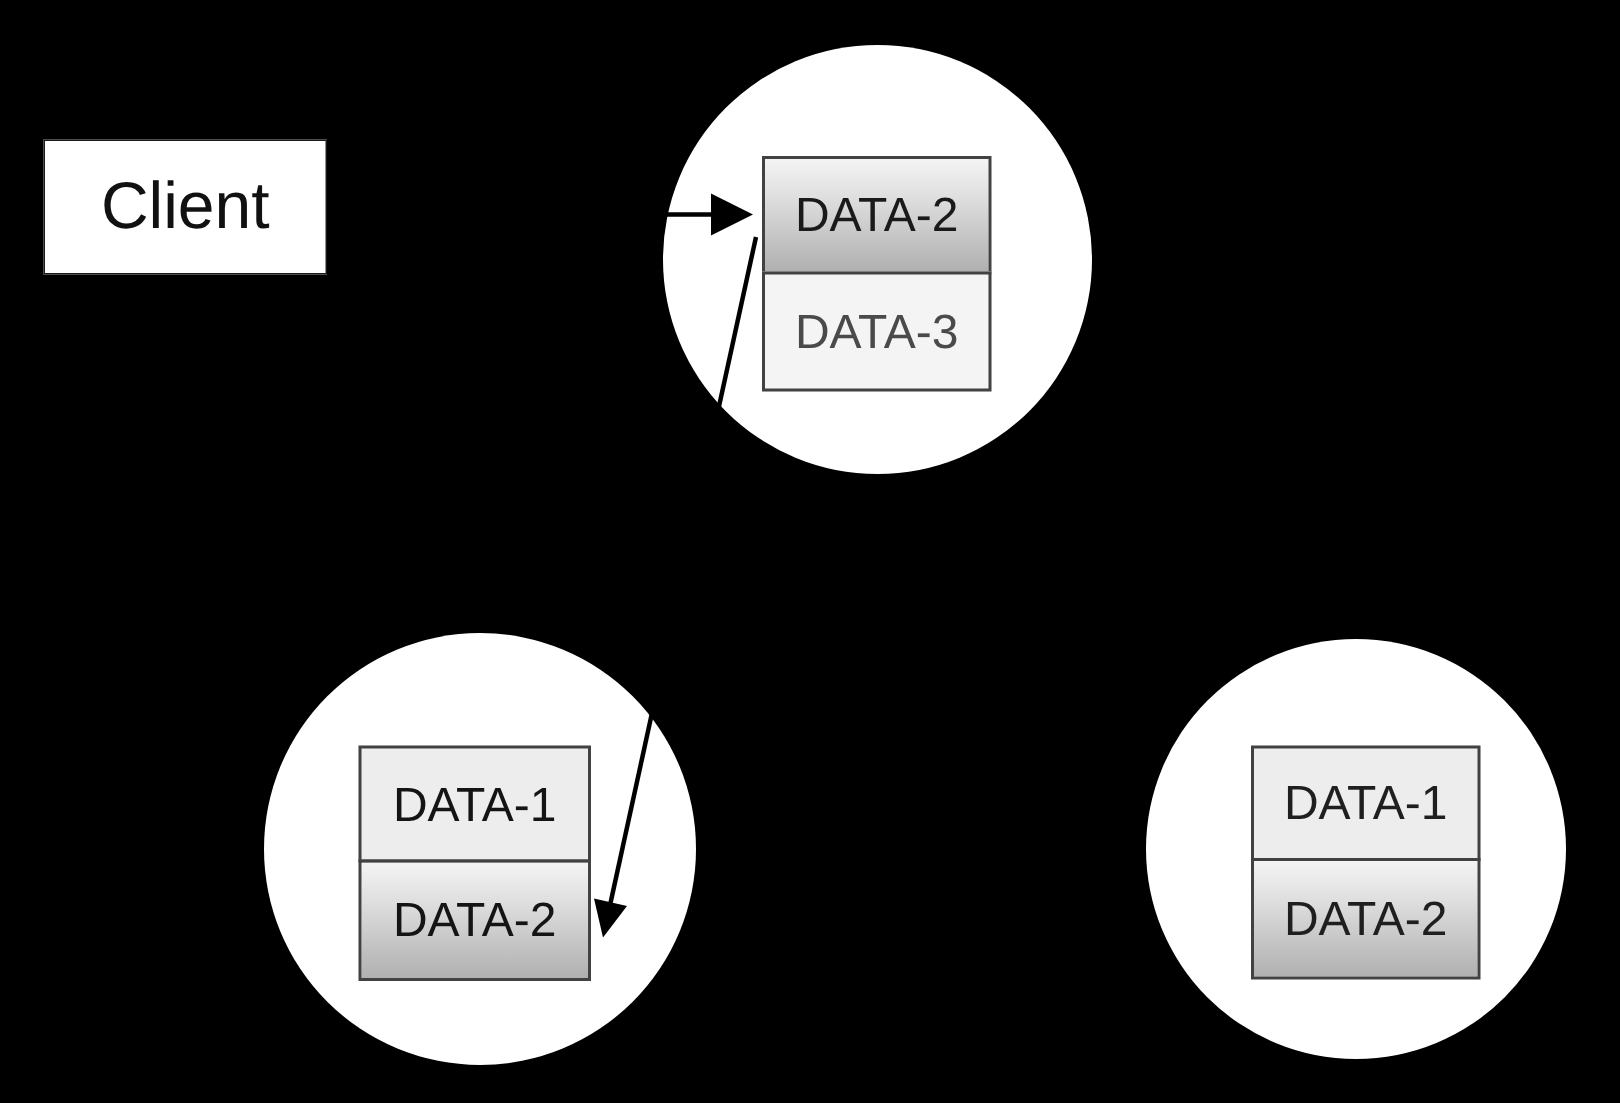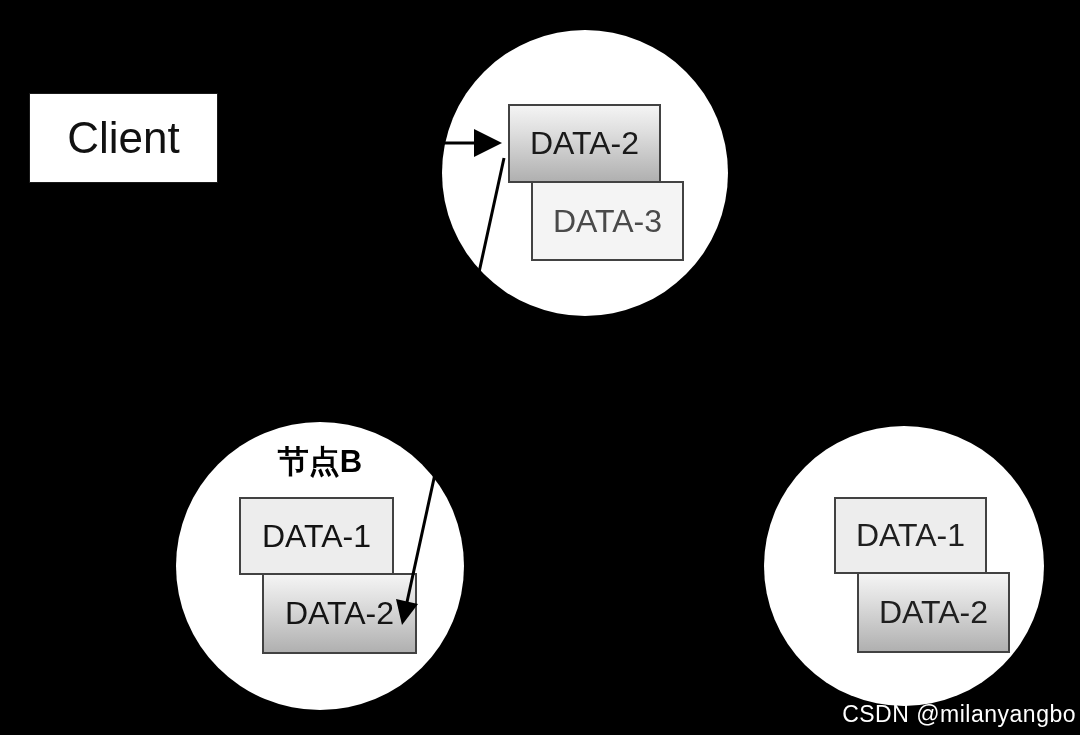--- a/index.html
+++ b/index.html
@@ -52,21 +52,21 @@
   .node-b .box-stack { left: 63px; top: 75px; width: 155px; }
   .node-c .box-stack { left: 70px; top: 71px; width: 153px; }
   .data-box {
     box-sizing: border-box;
     width: 100%;
     height: 79px;
     border: 2px solid var(--box-border, #424242);
     display: flex; align-items: center; justify-content: center;
     font-size: 32px;
   }
-  .data-box + .data-box { margin-top: -2px; margin-left: 23px; }
+  .data-box + .data-box { margin-top: -2px; }
   .data-box.plain       { background: var(--box-plain, #ededed); }
   .data-box.plain-light { background: var(--box-plain-light, #f4f4f4); }
   .data-box.gradient    {
     background: linear-gradient(180deg,
       var(--grad-top, #f4f4f4) 0%,
       #dedede 35%,
       var(--grad-bottom, #b0b0b0) 100%);
   }
   .arrows-overlay {
     position: absolute;
@@ -98,21 +98,20 @@
       <div class="data-box gradient">
         <span style="color:#1a1a1a">DATA-2</span>
       </div>
       <div class="data-box plain-light" style="height:80px">
         <span style="color:#4a4a4a">DATA-3</span>
       </div>
     </div>
   </div>
 
   <div class="node-circle node-b">
-    <div class="node-label">节点B</div>
     <div class="box-stack">
       <div class="data-box plain" style="height:78px">
         <span style="color:#141414">DATA-1</span>
       </div>
       <div class="data-box gradient" style="height:81px">
         <span style="color:#141414">DATA-2</span>
       </div>
     </div>
   </div>
 
@@ -129,15 +128,14 @@
 
   <svg class="arrows-overlay" viewBox="0 0 1080 735" xmlns="http://www.w3.org/2000/svg">
 
     <line x1="218" y1="143" x2="477" y2="143" stroke="#000" stroke-width="3"></line>
     <polygon points="474,129 502,143 474,157" fill="#000"></polygon>
 
     <line x1="504" y1="158" x2="407" y2="602" stroke="#000" stroke-width="3"></line>
     <polygon points="402,625 418,604 396,599" fill="#000"></polygon>
   </svg>
 
-  <div class="watermark">CSDN @milanyangbo</div>
 
 </div>
 
 </body></html>

